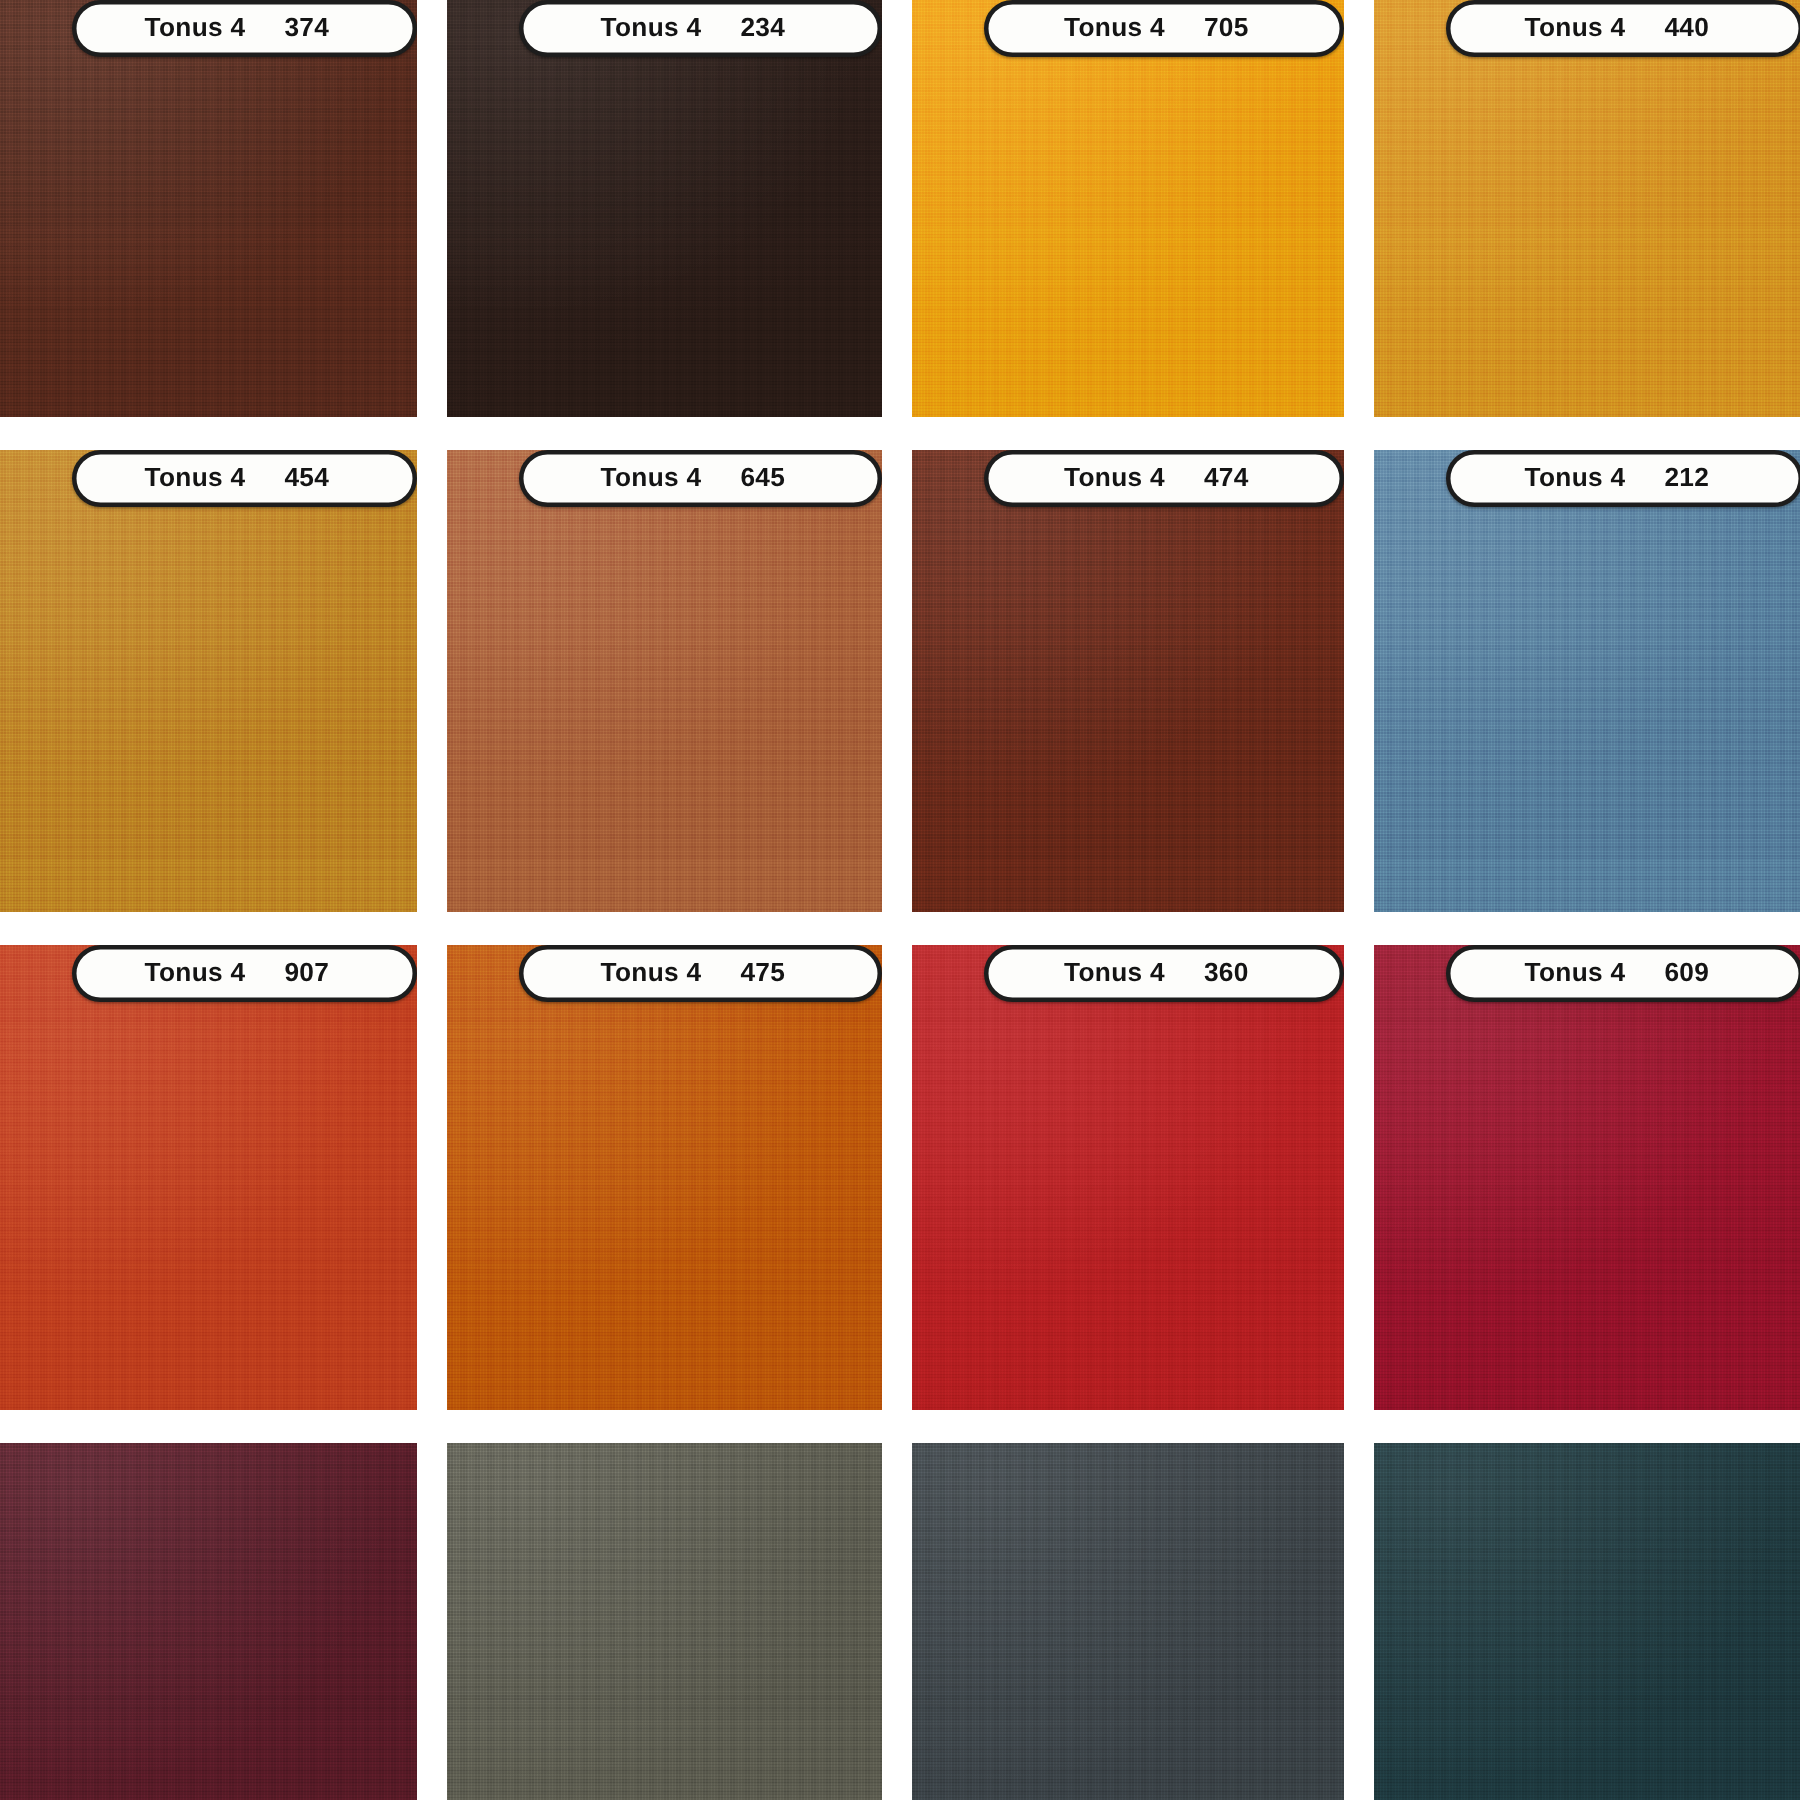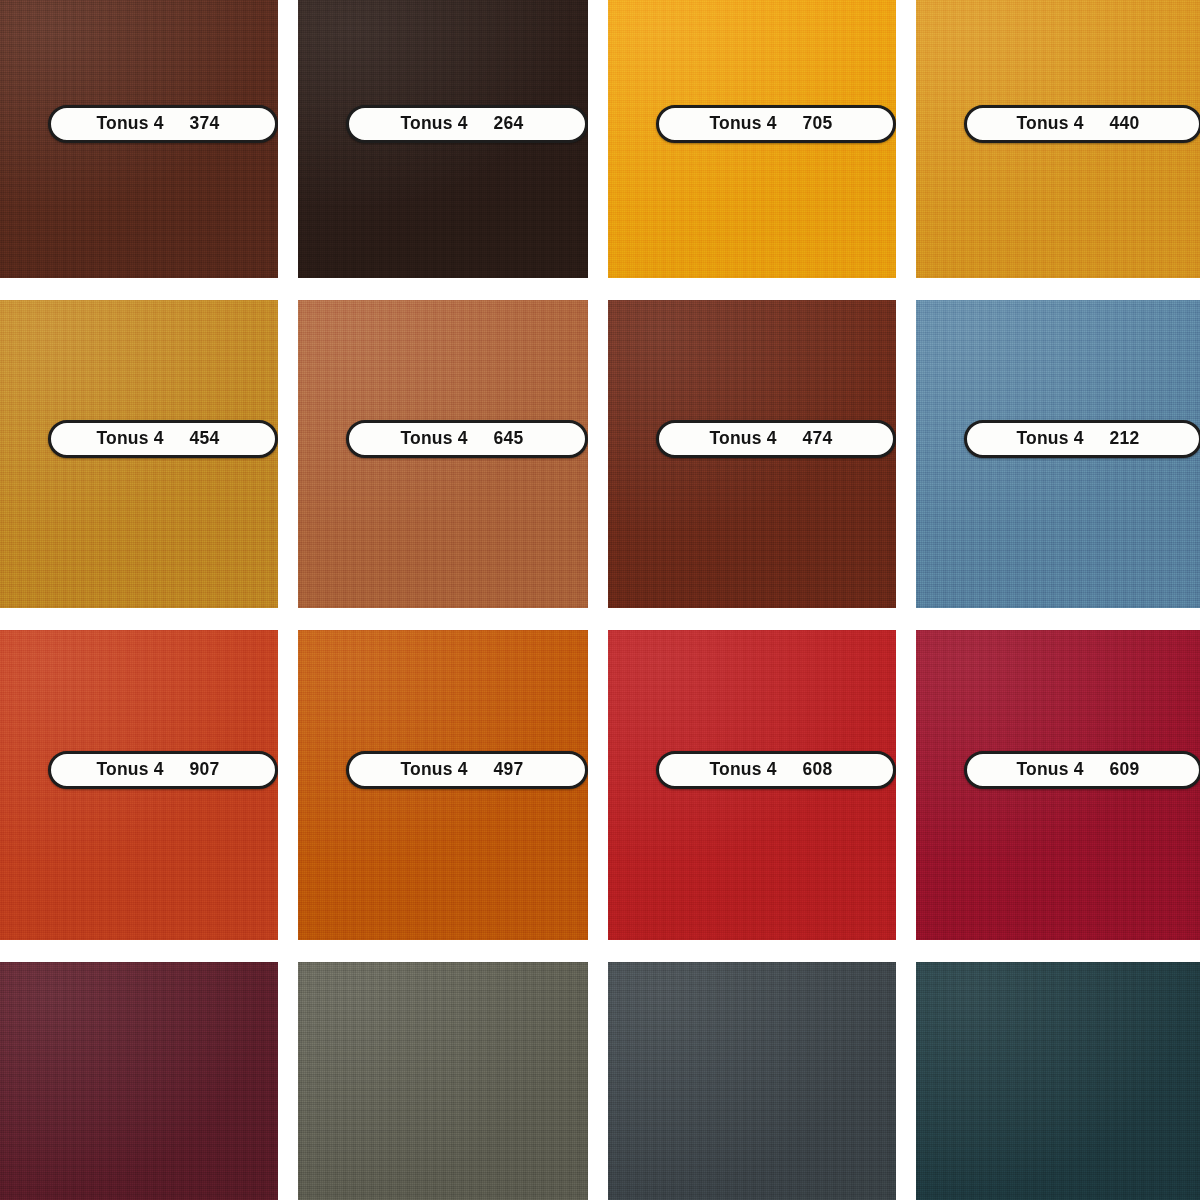--- a/index.html
+++ b/index.html
@@ -22,21 +22,21 @@
     grid-template-rows: 278px 308px 310px 304px;
     column-gap: 20px;
     row-gap: 22px;
     box-sizing: border-box;
   }
 
   .swatch {
     position: relative;
     overflow: hidden;
     display: flex;
-    align-items: center;
+    align-items: flex-start;
     justify-content: center;
     padding-left: 48px;
   }
 
   
   .weave {
     position: absolute;
     inset: 0;
     pointer-events: none;
     background-image:
@@ -101,21 +101,21 @@
       <div class="label-plate">
         <span class="brand">Tonus 4</span>
         <span class="code">374</span>
       </div>
     </div>
     <div class="swatch" style="background: rgb(43, 28, 23);">
       <div class="sheen"></div>
       <div class="weave"></div>
       <div class="label-plate">
         <span class="brand">Tonus 4</span>
-        <span class="code">264</span>
+        <span class="code">234</span>
       </div>
     </div>
     <div class="swatch" style="background: rgb(242, 165, 15);">
       <div class="sheen"></div>
       <div class="weave"></div>
       <div class="label-plate">
         <span class="brand">Tonus 4</span>
         <span class="code">705</span>
       </div>
     </div>
@@ -165,29 +165,29 @@
       <div class="label-plate">
         <span class="brand">Tonus 4</span>
         <span class="code">907</span>
       </div>
     </div>
     <div class="swatch" style="background: rgb(196, 90, 9);">
       <div class="sheen"></div>
       <div class="weave"></div>
       <div class="label-plate">
         <span class="brand">Tonus 4</span>
-        <span class="code">497</span>
+        <span class="code">475</span>
       </div>
     </div>
     <div class="swatch" style="background: rgb(189, 31, 34);">
       <div class="sheen"></div>
       <div class="weave"></div>
       <div class="label-plate">
         <span class="brand">Tonus 4</span>
-        <span class="code">608</span>
+        <span class="code">360</span>
       </div>
     </div>
     <div class="swatch" style="background: rgb(155, 18, 43);">
       <div class="sheen"></div>
       <div class="weave"></div>
       <div class="label-plate">
         <span class="brand">Tonus 4</span>
         <span class="code">609</span>
       </div>
     </div>

